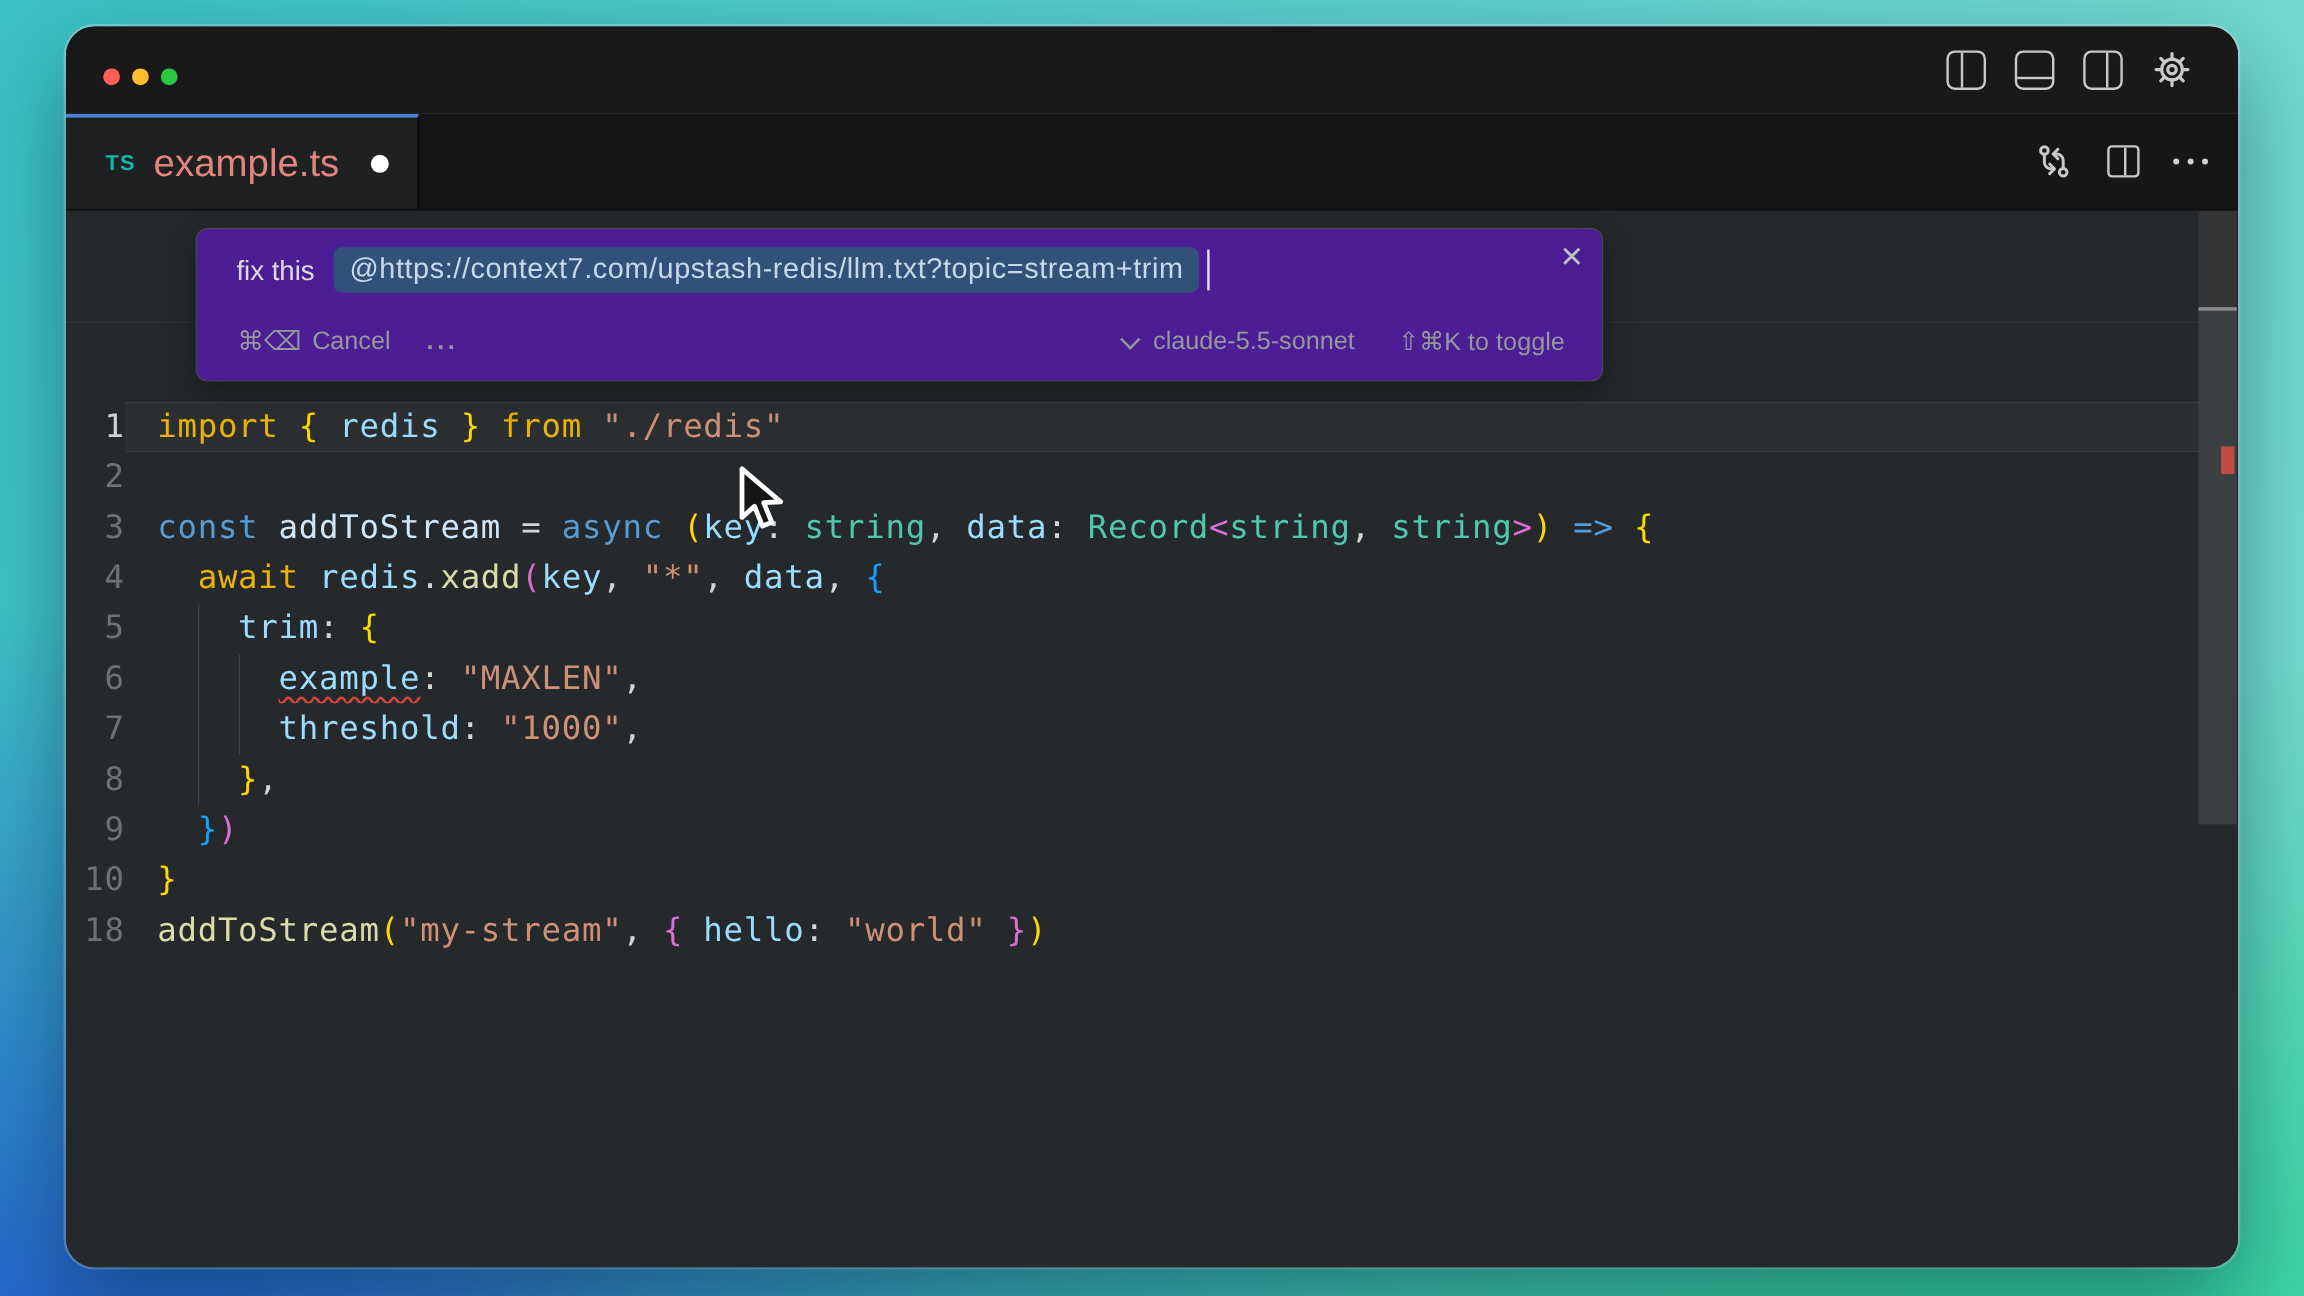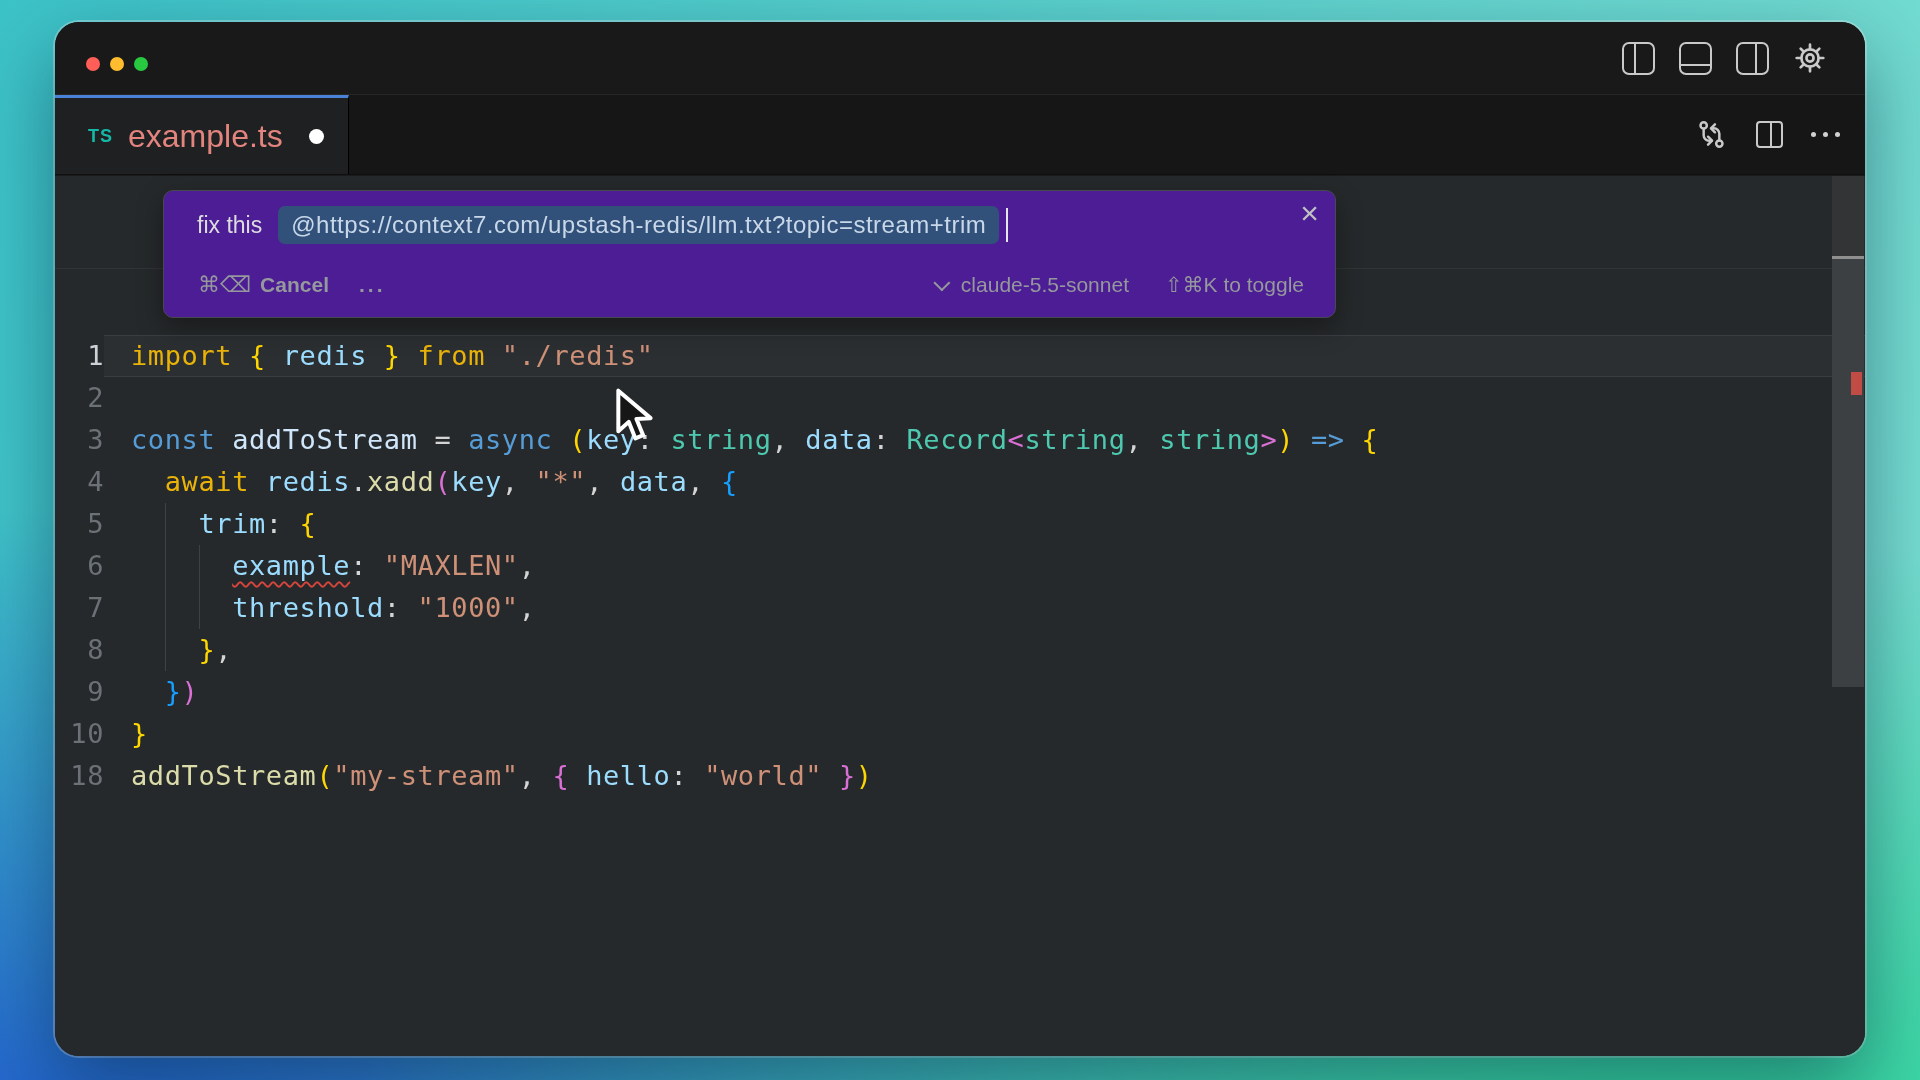--- a/index.html
+++ b/index.html
@@ -53,21 +53,21 @@
   .w-input { display:flex; align-items:center; height:68px; padding:0 96px 0 33px; }
   .w-prompt { color:#dcdcde; font-size:23px; }
   .w-chip {
     margin-left:16px; background:#31517b; color:#c9d8e9; font-size:24px; letter-spacing:.5px;
     padding:5px 13px; border-radius:7px; white-space:nowrap;
   }
   .w-caret { width:2px; height:34px; background:#e6e6e6; margin-left:7px; }
   .w-close { position:absolute; top:6px; right:16px; color:#bfc1c3; font-size:32px; line-height:32px; cursor:default; }
   .w-actions { display:flex; align-items:center; height:52px; padding:0 31px 0 34px; color:#95989c; font-size:21px; }
   .w-kbd { color:#95989c; font-size:22px; }
-  .w-cancel { margin-left:9px;font-weight:bold; }
+  .w-cancel { margin-left:9px; }
   .w-more { margin-left:30px; letter-spacing:3px; font-weight:bold; }
   .w-model { margin-left:auto; display:flex; align-items:center; gap:11px; }
   .chev { width:12px; height:12px; border-left:2px solid #95989c; border-bottom:2px solid #95989c; transform:rotate(-45deg) translateY(-3px); }
   .w-toggle { margin-left:36px; }
   
   .code-area { position:absolute; top:159px; left:0; right:0; font-family:"DejaVu Sans Mono", monospace; font-size:27px; letter-spacing:.6px; }
   .crow { display:flex; height:42px; line-height:42px; }
   .ln { flex:none; width:49px; text-align:right; color:#6b7177; }
   .cw { flex:1; padding-left:27px; white-space:pre; }
   .crow.active .ln { color:#ccd2d8; }

